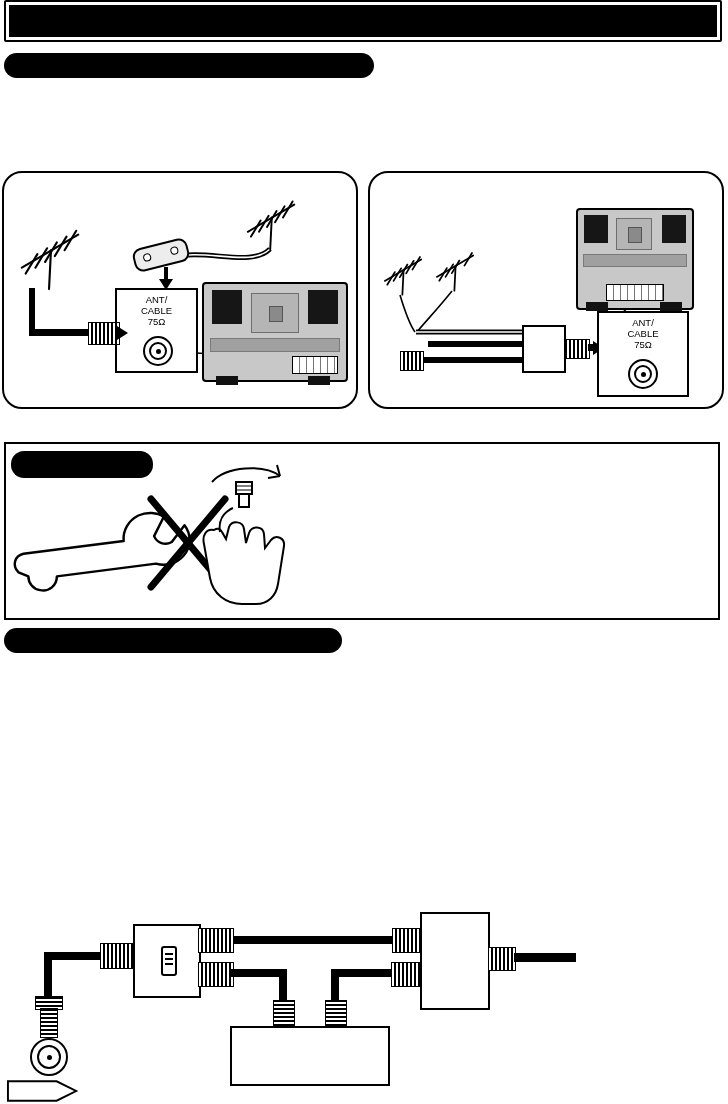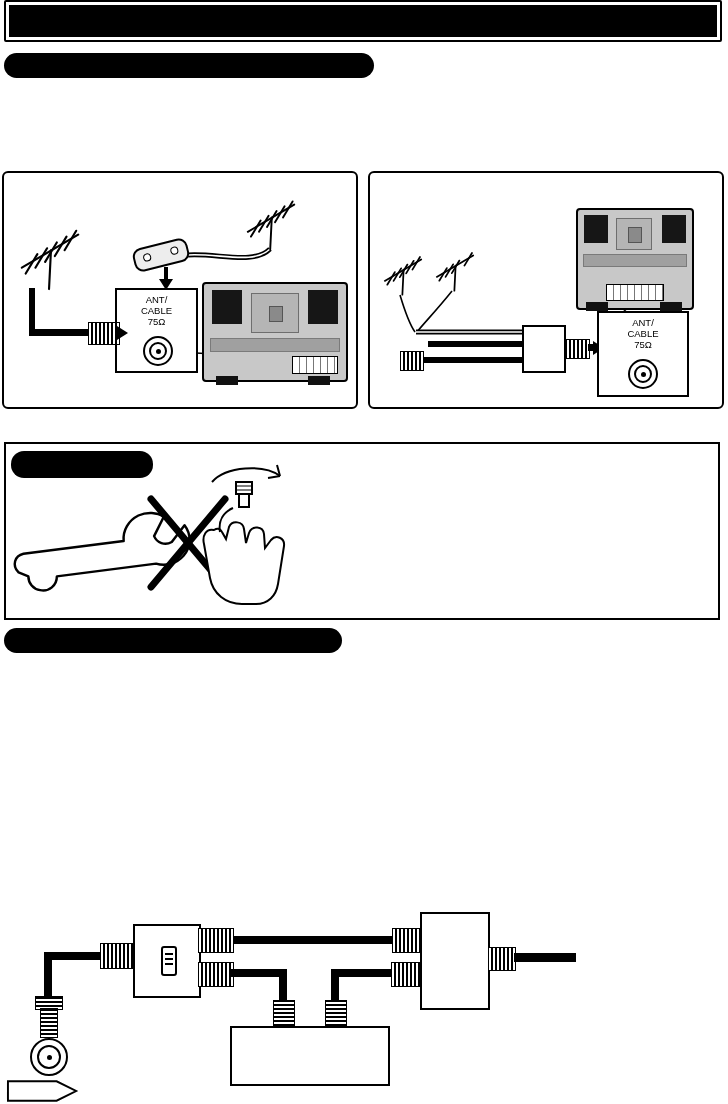--- a/index.html
+++ b/index.html
@@ -1,21 +1,21 @@
 <!DOCTYPE html>
 <html><head>
 <meta charset="utf-8">
 <style>
   html,body { margin:0; padding:0; background:#ffffff; }
   .page { position:relative; width:728px; height:1104px; background:#fff;
           font-family:"Liberation Sans", sans-serif; color:#000; overflow:hidden; }
 
   .blk    { position:absolute; background:#000; }
   .pill   { position:absolute; background:#000; border-radius:13px; }
-  .panel  { position:absolute; background:#fff; border:2px solid #000; border-radius:6px; }
+  .panel  { position:absolute; background:#fff; border:2px solid #000; border-radius:20px; }
   .box    { position:absolute; background:#fff; border:2px solid #000; }
   .cable  { position:absolute; background:#000; }
   .svgabs { position:absolute; }
 
   .conn-h { position:absolute; border:1.5px solid #000;
             background:repeating-linear-gradient(90deg,#fff 0 2px,#000 2px 4px); }
   .conn-v { position:absolute; border:1.5px solid #000;
             background:repeating-linear-gradient(0deg,#fff 0 2px,#000 2px 4px); }
 
   .jack { position:absolute; width:26px; height:26px; border:2px solid #000;

